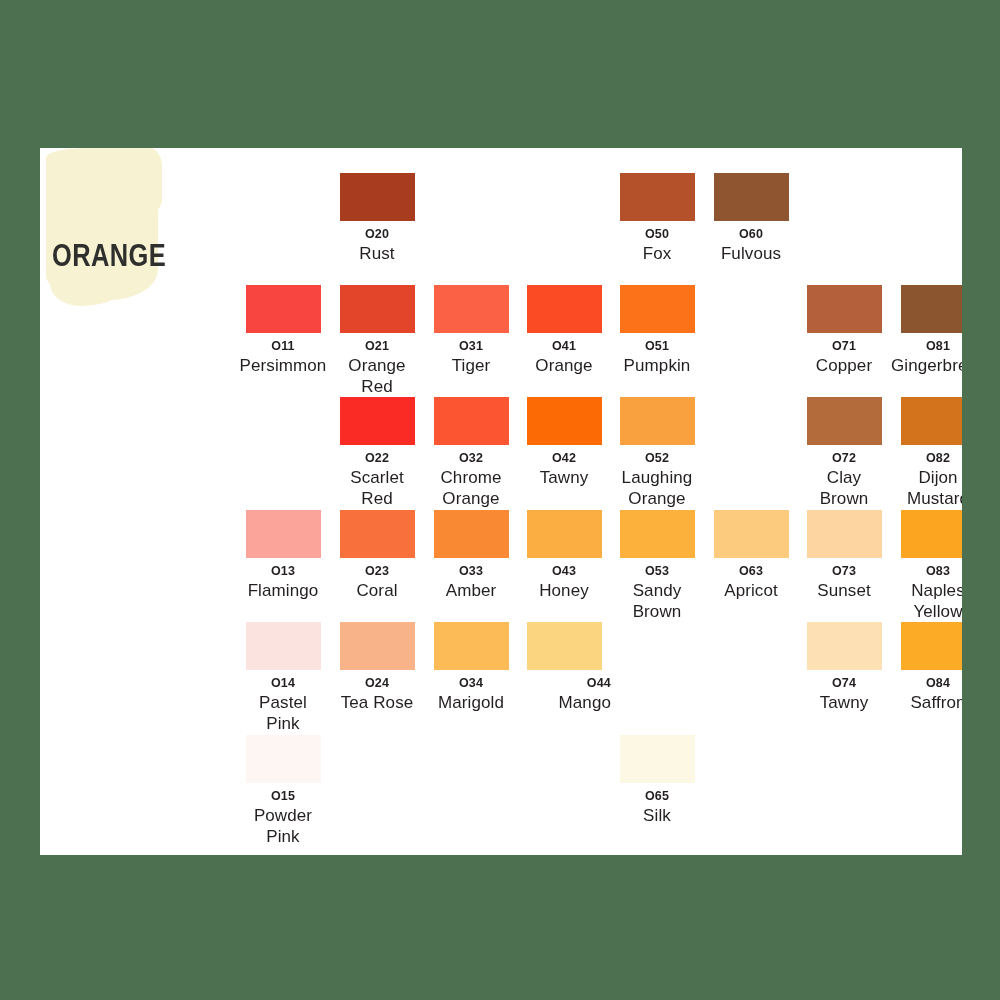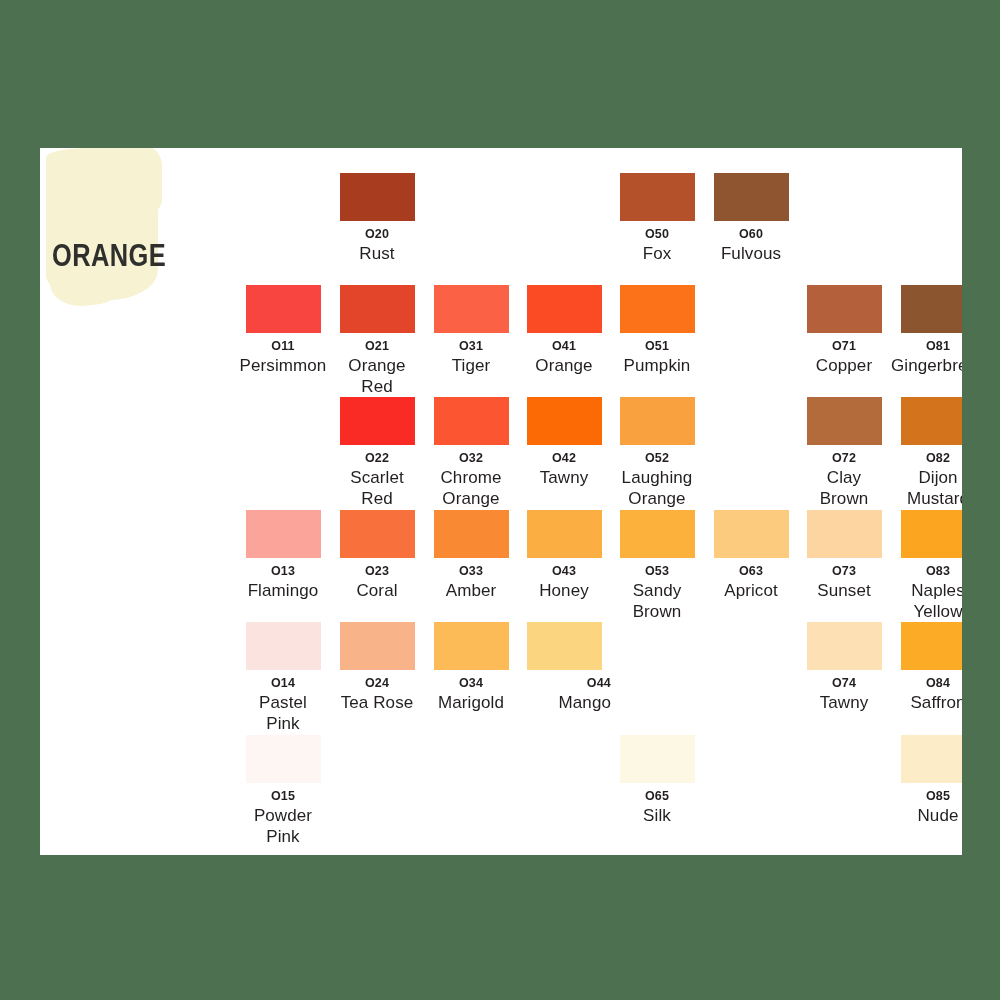--- a/index.html
+++ b/index.html
@@ -276,20 +276,15 @@
         <div class="swatch" style="background: rgb(253, 246, 242); width: 75px; height: 48px;"></div>
         <div class="code">O15</div>
         <div class="cname">Powder
 Pink</div>
       </div>
       <div class="cell" style="left: 570px; top: 587px;">
         <div class="swatch" style="background: rgb(252, 248, 228); width: 75px; height: 48px;"></div>
         <div class="code">O65</div>
         <div class="cname">Silk</div>
       </div>
-      <div class="cell" style="left: 851px; top: 587px;">
-        <div class="swatch" style="background: rgb(252, 236, 200); width: 75px; height: 48px;"></div>
-        <div class="code">O85</div>
-        <div class="cname">Nude</div>
-      </div>
     </div>
 
 </div>
 
 </body></html>

